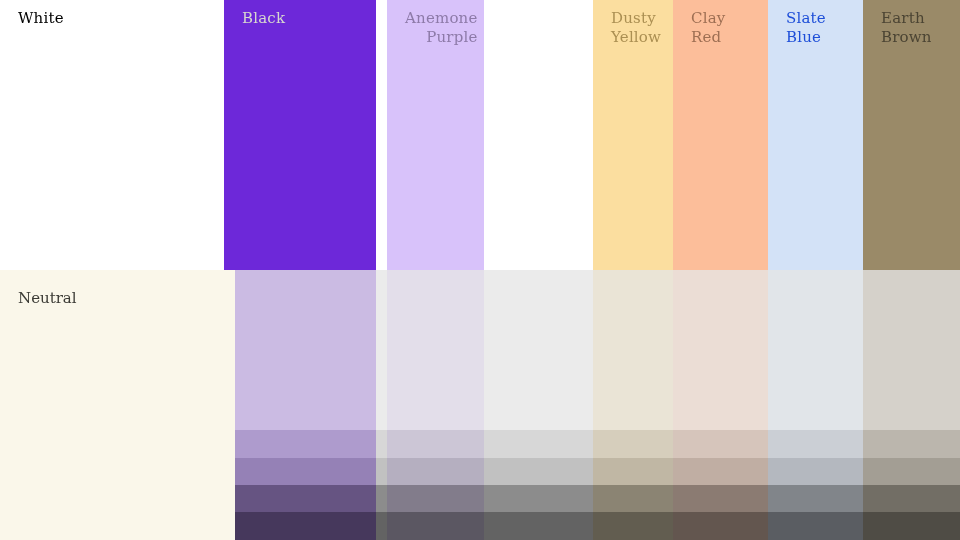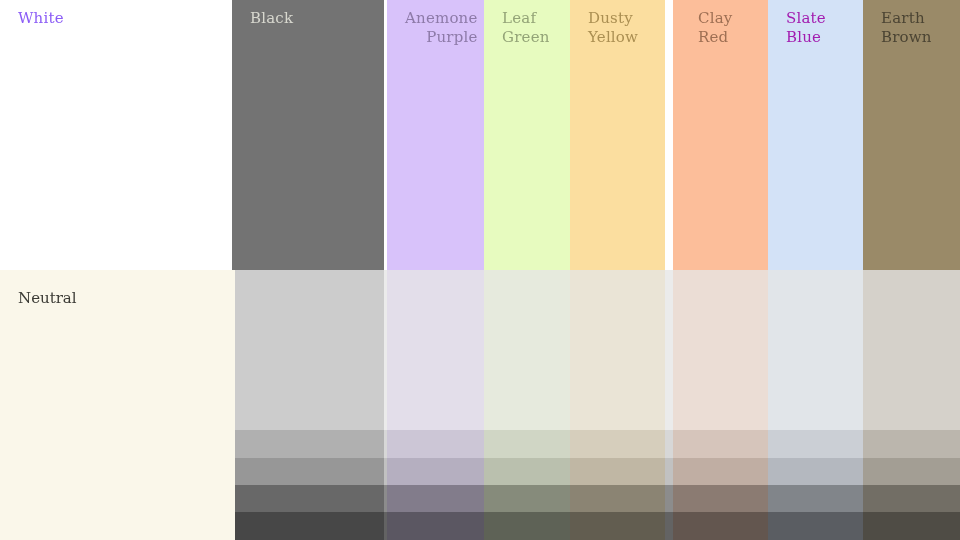--- a/index.html
+++ b/index.html
@@ -31,43 +31,39 @@
   .neutral-label{
     position:absolute;left:18px;top:289px;
     font-size:15px;line-height:19px;text-align:center;
   }
 </style>
 </head>
 <body>
 
 <div id="palette">
     <div class="col" style="left: 0px; width: 235px; background: rgb(255, 255, 255);">
-      <div class="label" style="color: #8b5cf6;">White</div>
+      <div class="label" style="color: #000000;">White</div>
     </div>
-    <div class="col" style="left: 232px; width: 152px; background: #737373;">
+    <div class="col" style="left: 224px; width: 152px; background: #6d28d9;">
       <div class="label" style="color: rgb(216, 216, 207);">Black</div>
     </div>
     <div class="col" style="left: 387px; width: 97px; background: rgb(216, 194, 250); text-align: right;">
       <div class="label" style="color: rgb(141, 122, 168);">Anemone
 Purple</div>
     </div>
-    <div class="col" style="left: 484px; width: 94px; background: rgb(231, 251, 191);">
-      <div class="label" style="color: rgb(147, 163, 119);">Leaf
-Green</div>
-    </div>
-    <div class="col" style="left: 570px; width: 95px; background: rgb(251, 222, 159);">
+    <div class="col" style="left: 593px; width: 95px; background: rgb(251, 222, 159);">
       <div class="label" style="color: rgb(171, 143, 82);">Dusty
 Yellow</div>
     </div>
     <div class="col" style="left: 673px; width: 95px; background: rgb(252, 190, 154);">
-      <div class="label" style="color: rgb(158, 111, 83); margin-left: 7px;">Clay
+      <div class="label" style="color: rgb(158, 111, 83);">Clay
 Red</div>
     </div>
     <div class="col" style="left: 768px; width: 95px; background: rgb(211, 226, 247);">
-      <div class="label" style="color: #a21caf;">Slate
+      <div class="label" style="color: #1d4ed8;">Slate
 Blue</div>
     </div>
     <div class="col" style="left: 863px; width: 116px; background: rgb(154, 138, 104);">
       <div class="label" style="color: rgb(75, 68, 51);">Earth
 Brown</div>
     </div>
     <div class="band" style="top: 270px; height: 160px; background: rgba(229, 229, 229, 0.78);"></div>
     <div class="band" style="top: 430px; height: 28px; background: rgba(200, 200, 200, 0.72);"></div>
     <div class="band" style="top: 458px; height: 27px; background: rgba(166, 166, 166, 0.7);"></div>
     <div class="band" style="top: 485px; height: 27px; background: rgba(100, 100, 100, 0.74);"></div>

